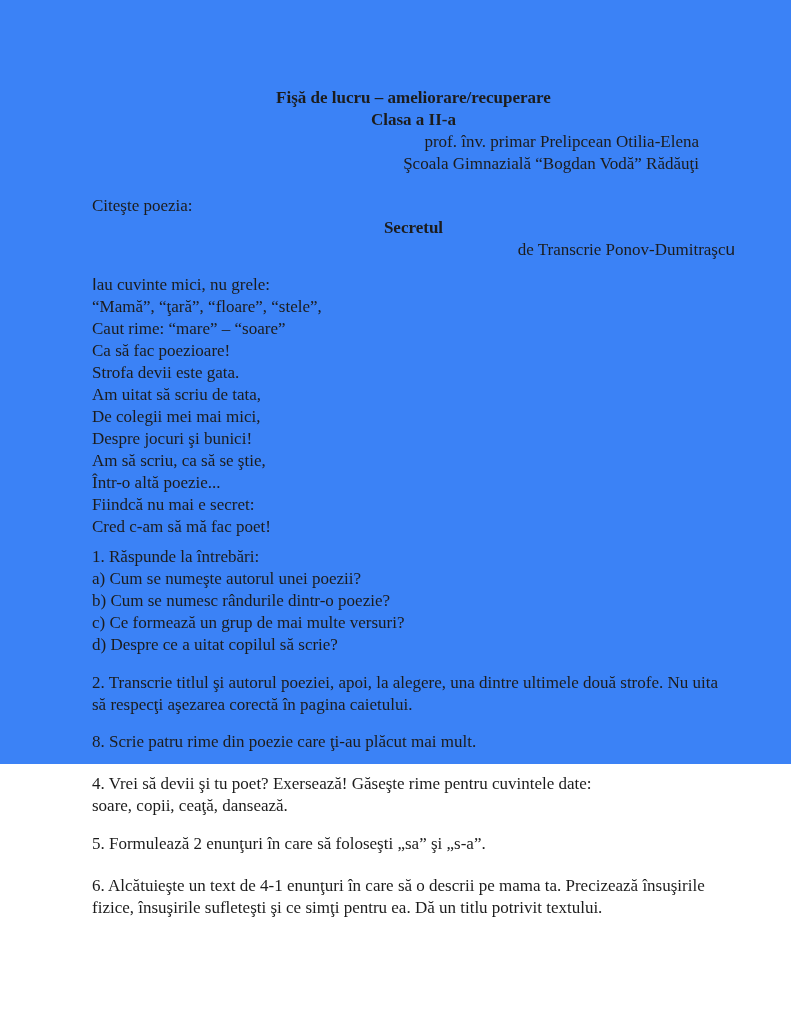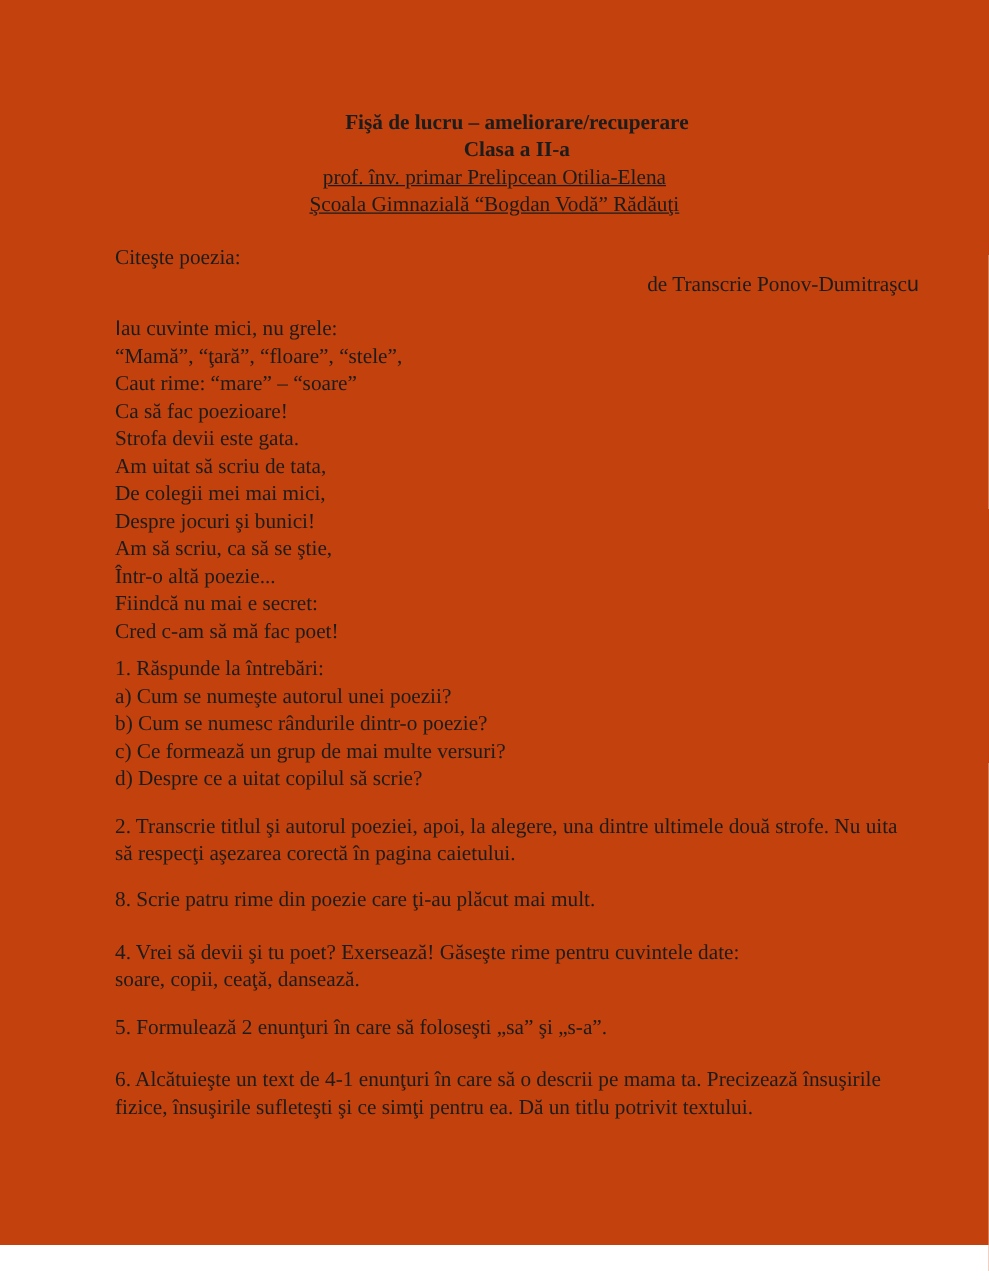--- a/index.html
+++ b/index.html
@@ -7,55 +7,56 @@
     width: 791px;
     height: 1024px;
     background: #ffffff;
     font-family: "Liberation Serif", "DejaVu Serif", serif;
     color: #1c1c1c;
     overflow: hidden;
   }
   .page {
     position: relative;
     width: 791px;
-    height: 996px;
-    background: #c2410c;
+    height: 764px;
+    background: #3b82f6;
   }
   .content {
     position: absolute;
     top: 87px;
     left: 92px;
     right: 56px;
     font-size: 17px;
     line-height: 22px;
   }
   p { margin: 0; }
   .bold   { font-weight: bold; }
   .center { text-align: center; }
   .right  { text-align: right; }
-  .hdr-right { text-align: center; padding-right: 36px; text-decoration: underline; }
+  .hdr-right { text-align: right; padding-right: 36px; }
   .sans   { font-family: "Liberation Sans", "DejaVu Sans", sans-serif; }
   .mt-20  { margin-top: 20px; font-family: Liberation Serif, serif; }
   .mt-16  { margin-top: 16px; }
   .mt-15  { margin-top: 15px; }
   .mt-13  { margin-top: 13px; }
   .mt-8   { margin-top: 8px; }
 </style>
 </head>
 <body style="color: rgb(28, 28, 28); background: rgb(255, 255, 255);">
 
 <div class="page">
   <div class="content">
 
     <p class="center bold">Fişă de lucru – ameliorare/recuperare</p>
     <p class="center bold">Clasa a II-a</p>
     <p class="hdr-right">prof. înv. primar Prelipcean Otilia-Elena</p>
     <p class="hdr-right">Şcoala Gimnazială “Bogdan Vodă” Rădăuţi</p>
 
     <p class="mt-20">Citeşte poezia:</p>
+    <p class="center bold">Secretul</p>
     <p class="right"><span>de Transcrie Ponov-Dumitraşc</span><span class="sans">u</span></p>
 
     <div class="mt-13">
       <p><span class="sans">I</span><span>au cuvinte mici, nu grele:</span></p>
       <p>“Mamă”, “ţară”, “floare”, “stele”,</p>
       <p>Caut rime: “mare” – “soare”</p>
       <p>Ca să fac poezioare!</p>
       <p>Strofa devii este gata.</p>
       <p>Am uitat să scriu de tata,</p>
       <p>De colegii mei mai mici,</p>

